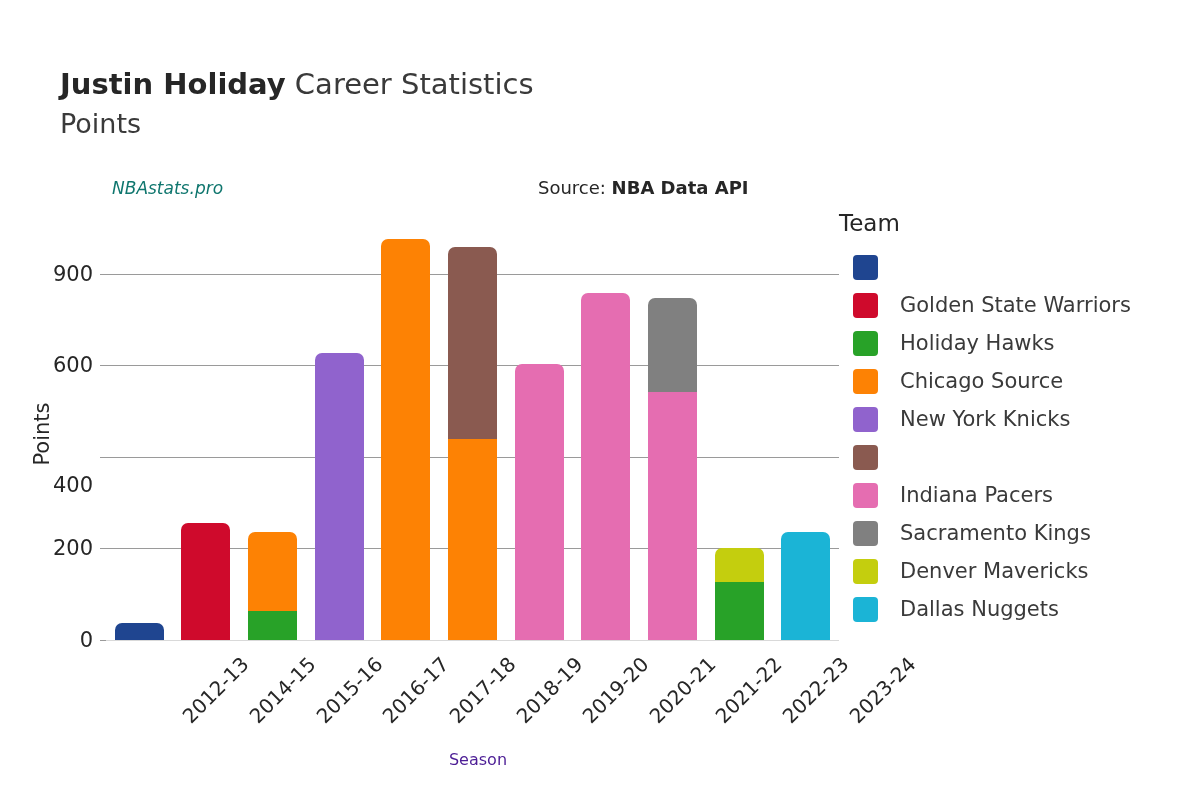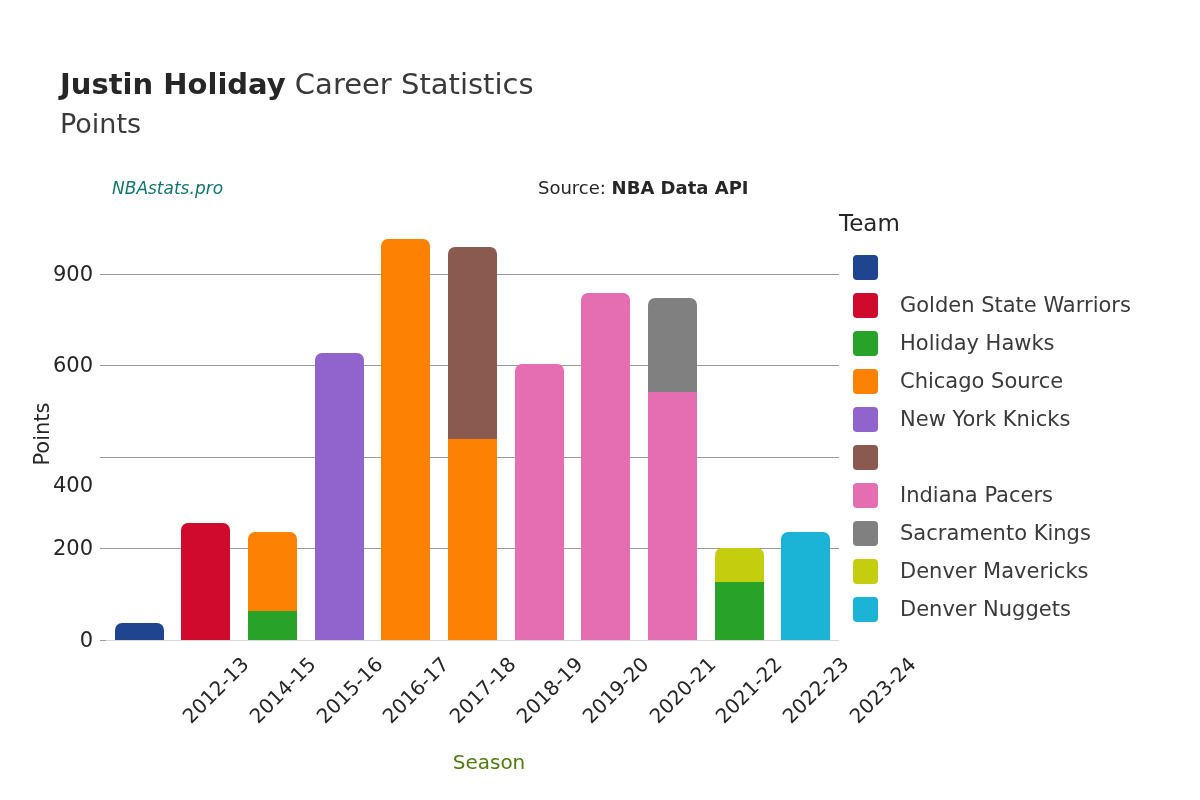--- a/index.html
+++ b/index.html
@@ -134,24 +134,24 @@
     position: absolute;
     left: -64px;
     top: 206px;
     font-size: 21px;
     color: #262626;
     transform: translate(-50%, -50%) rotate(-90deg);
     white-space: nowrap;
   }
   #xlabel {
     position: absolute;
-    left: 383px;
+    left: 372px;
     top: 522px;
-    font-size: 20px;
-    color: #4d7c0f;
+    font-size: 16px;
+    color: #4c1d95;
     transform: translateX(-50%);
     white-space: nowrap;
   }
 
   
   #legend {
     position: absolute;
     left: 839px;
     top: 210px;
     width: 350px;
@@ -302,18 +302,18 @@
         <div class="legend-row">
           <span class="legend-swatch" style="background: rgb(128, 128, 128);"></span>
           <span class="legend-label">Sacramento Kings</span>
         </div>
         <div class="legend-row">
           <span class="legend-swatch" style="background: rgb(196, 206, 14);"></span>
           <span class="legend-label">Denver Mavericks</span>
         </div>
         <div class="legend-row">
           <span class="legend-swatch" style="background: rgb(27, 180, 214);"></span>
-          <span class="legend-label">Denver Nuggets</span>
+          <span class="legend-label">Dallas Nuggets</span>
         </div>
       </div>
   </div>
 
 </div>
 
 </body></html>

